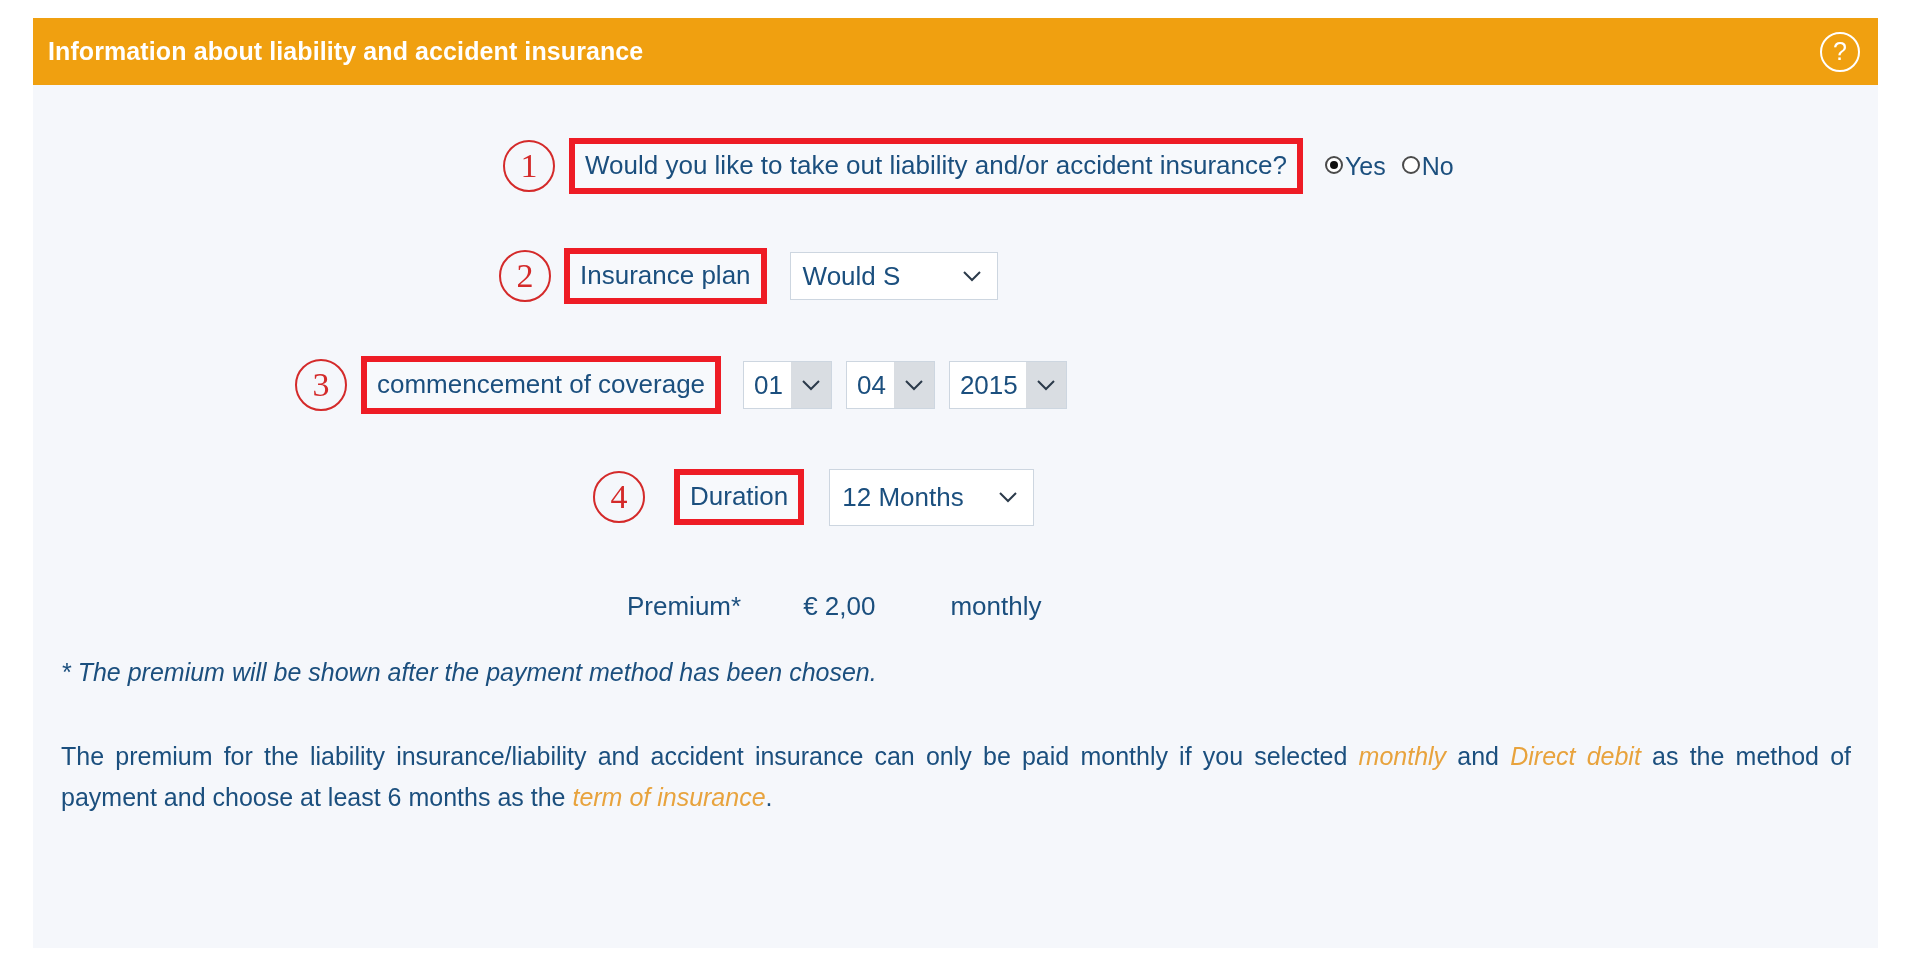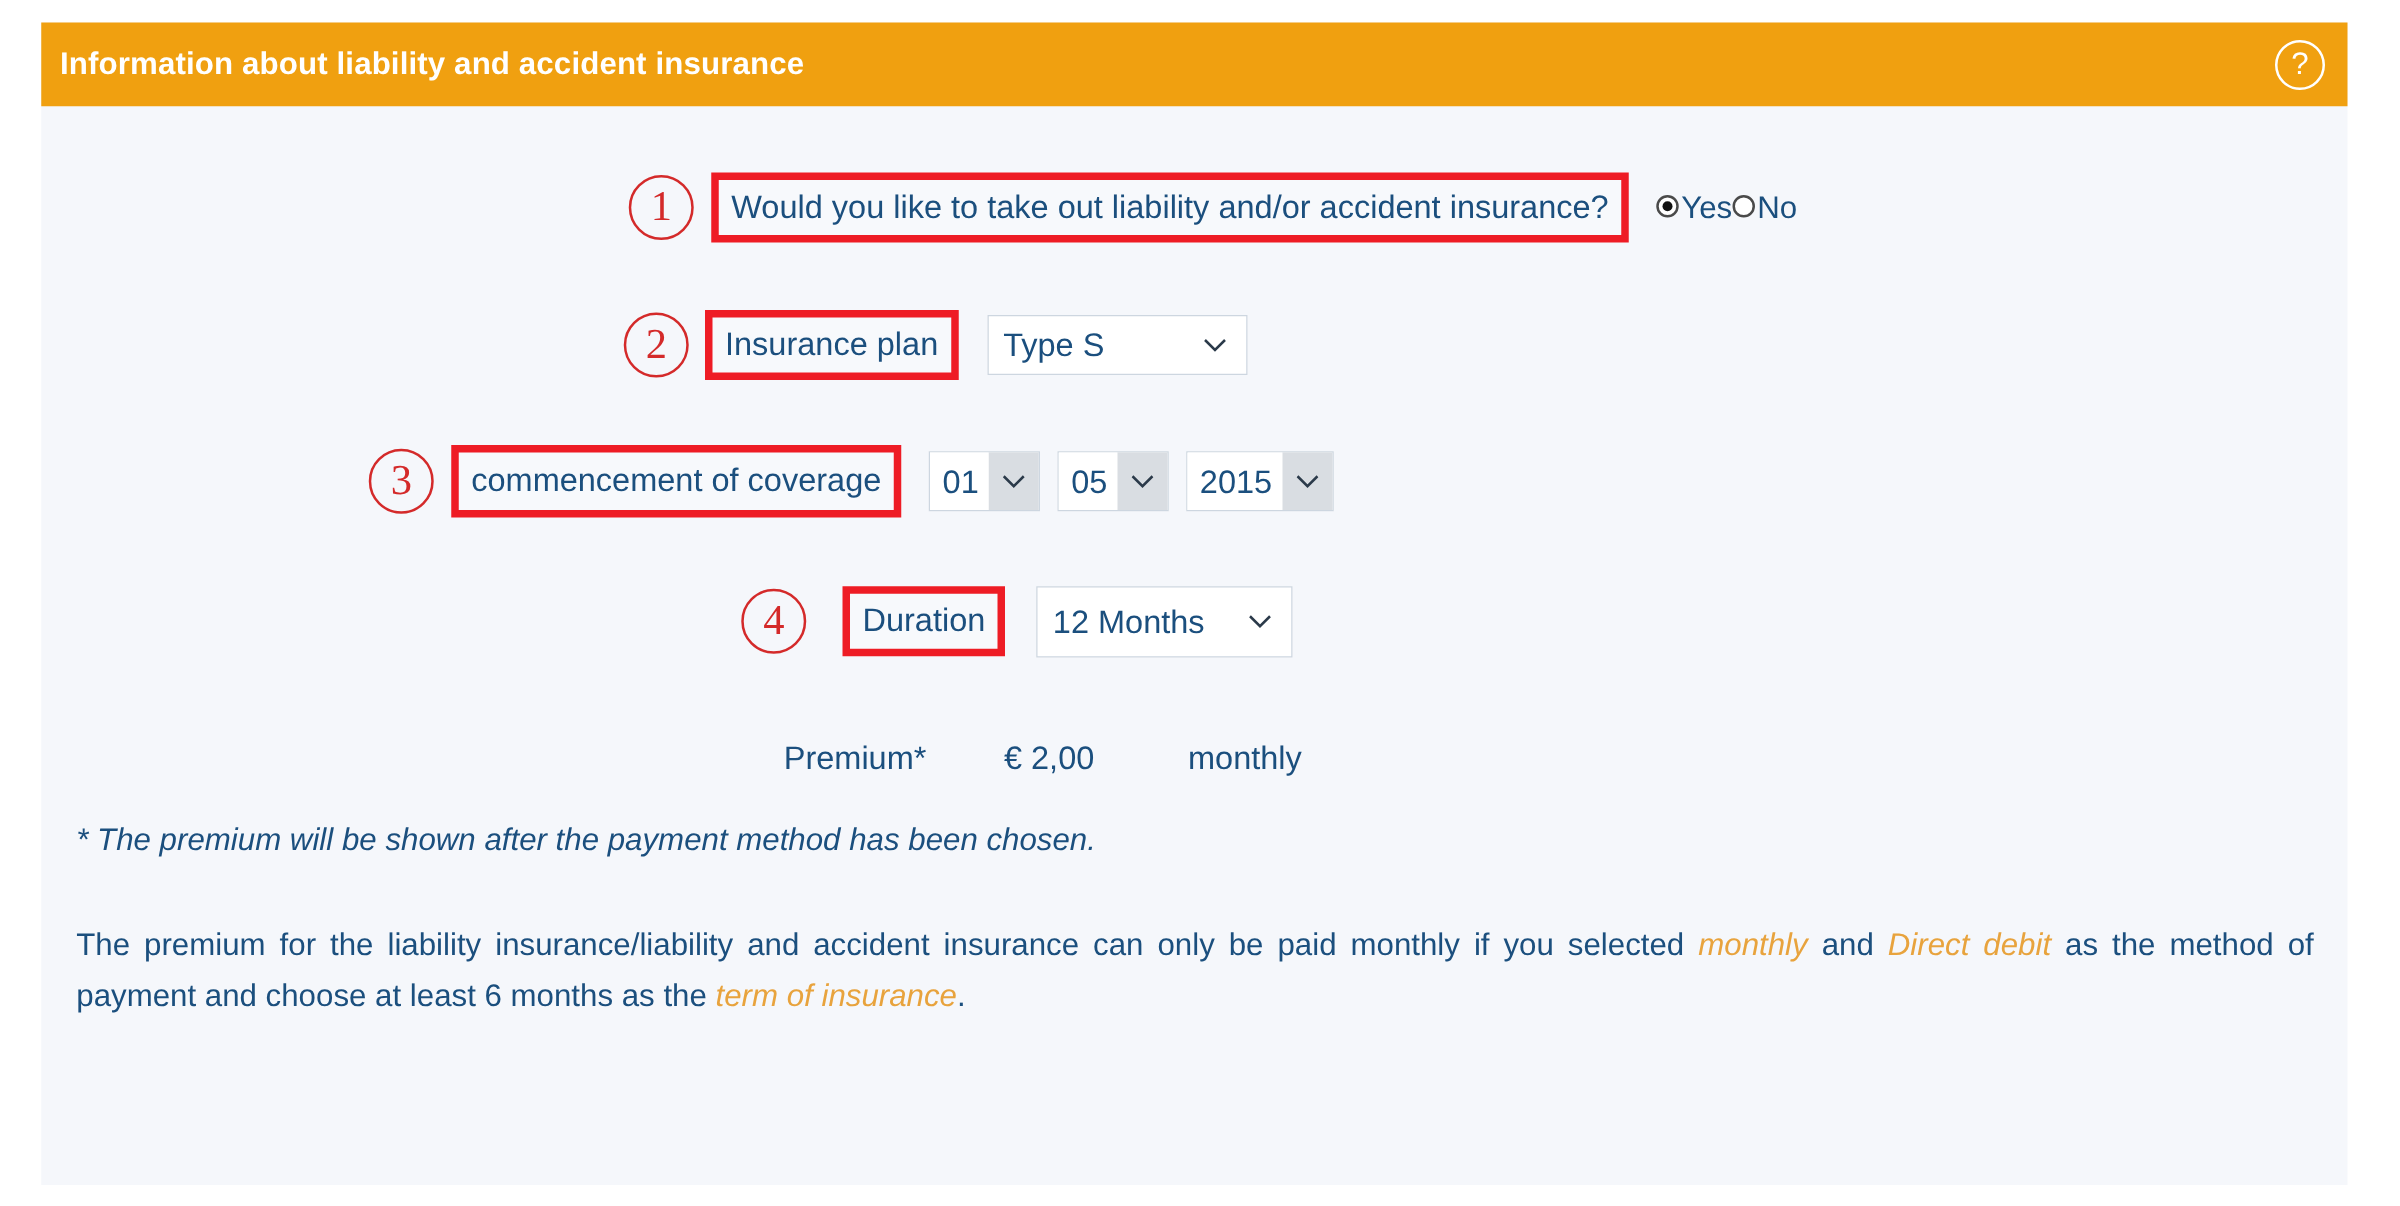--- a/index.html
+++ b/index.html
@@ -115,20 +115,21 @@
     align-items: center;
     color: #1b4f7e;
     font-size: 26px;
     white-space: nowrap;
   }
 
   
   .radio-group {
     display: flex;
     align-items: flex-end;
+    gap: 16px;
   }
   .radio-item {
     display: flex;
     align-items: flex-end;
     gap: 2px;
     cursor: pointer;
   }
   .radio-dot {
     width: 18px;
     height: 18px;
@@ -270,42 +271,42 @@
             <span class="radio-dot"></span>
             <span class="radio-label">No</span>
           </div>
         </div>
       </div>
 
       <div class="form-row" style="left:466px; top:163px;">
         <div class="marker">2</div>
         <div class="redbox" style="margin-left:13px; height:56px;">Insurance plan</div>
         <div class="sel sel-wide" style="margin-left:23px;">
-          <span class="sel-val">Type S</span>
+          <span class="sel-val">Would S</span>
           <span class="chev">
             <svg viewBox="0 0 18 11" width="18" height="11">
                 <path d="M1 1 L9 9 L17 1" fill="none" stroke="#2b3a4a" stroke-width="2"></path>
               </svg>
           </span>
         </div>
       </div>
 
       <div class="form-row" style="left:262px; top:272px;">
         <div class="marker">3</div>
         <div class="redbox" style="margin-left:14px; height:58px;">commencement of coverage</div>
         <div class="sel sel-date" style="margin-left:22px;">
           <span class="sel-val">01</span>
           <span class="chev-btn">
             <svg viewBox="0 0 18 11" width="18" height="11">
                 <path d="M1 1 L9 9 L17 1" fill="none" stroke="#2b3a4a" stroke-width="2"></path>
               </svg>
           </span>
         </div>
         <div class="sel sel-date" style="margin-left:14px;">
-          <span class="sel-val">05</span>
+          <span class="sel-val">04</span>
           <span class="chev-btn">
             <svg viewBox="0 0 18 11" width="18" height="11">
                 <path d="M1 1 L9 9 L17 1" fill="none" stroke="#2b3a4a" stroke-width="2"></path>
               </svg>
           </span>
         </div>
         <div class="sel sel-date" style="margin-left:14px;">
           <span class="sel-val">2015</span>
           <span class="chev-btn">
             <svg viewBox="0 0 18 11" width="18" height="11">

